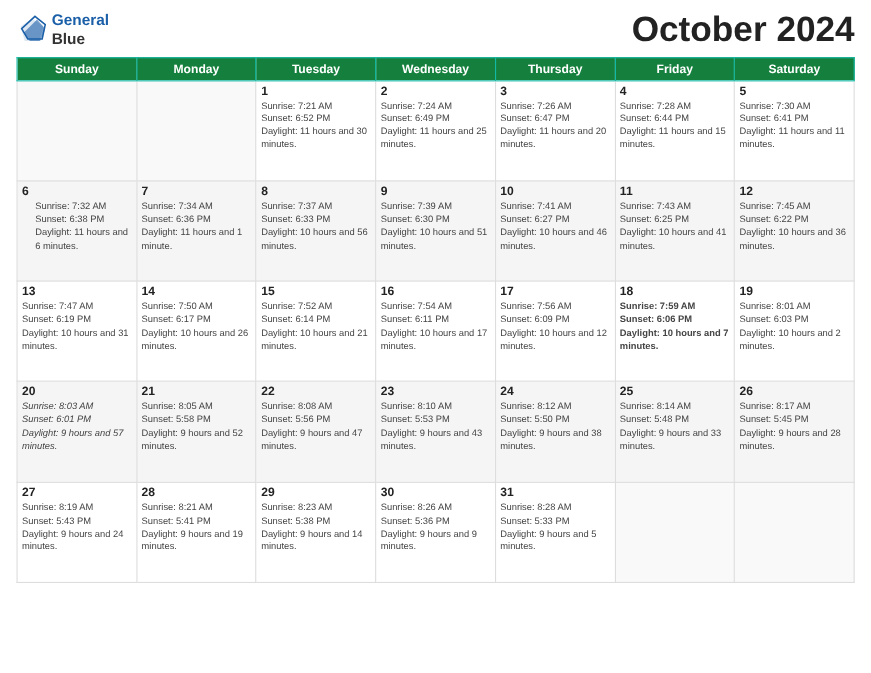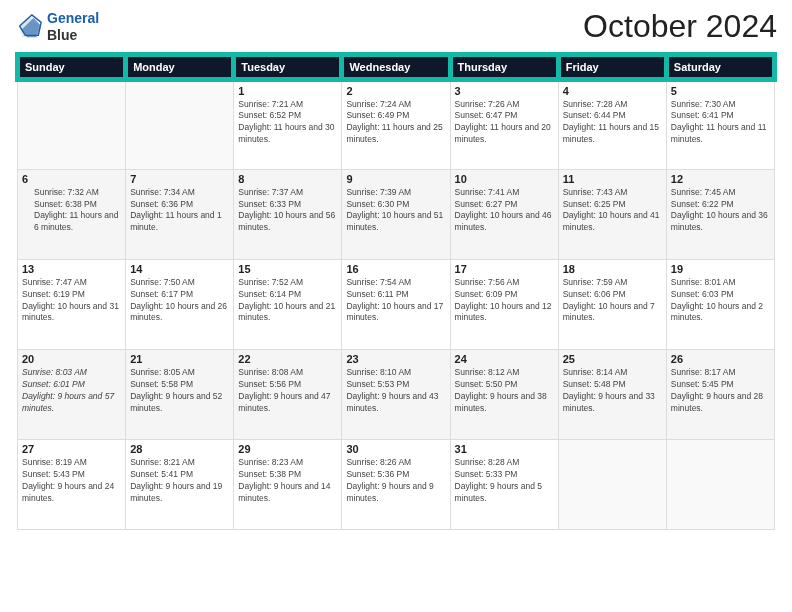--- a/index.html
+++ b/index.html
@@ -39,42 +39,42 @@
     }
     .logo-icon {
       width: 28px;
       height: 28px;
     }
     .title-block {
       text-align: right;
     }
     .month-title {
       font-size: 32px;
-      font-weight: normal;
+      font-weight: bold;
       color: #222;
       line-height: 1;
     }
     .subtitle {
       font-size: 14px;
       color: #555;
       margin-top: 2px;
     }
     .calendar {
       width: 100%;
       border-collapse: collapse;
       flex: 1;
     }
     .calendar th {
-      background-color: #0f172a;
+      background-color: #15803d;
       color: #fff;
       font-size: 11px;
       font-weight: bold;
-      text-align: left;
+      text-align: center;
       padding: 4px 5px;
-      border: 5px solid #14b8a6;
+      border: 1px solid #14b8a6;
     }
     .calendar td {
       border: 1px solid #ddd;
       vertical-align: top;
       padding: 3px 4px;
       font-size: 8.5px;
       color: #333;
       width: 14.28%;
       background: #fff;
       height: 88px;
@@ -236,21 +236,21 @@
 Daylight: 10 hours and 17 minutes.</div>
           </td>
           <td>
             <span class="day-number">17</span>
             <div class="day-info" style="white-space: pre-line;">Sunrise: 7:56 AM
 Sunset: 6:09 PM
 Daylight: 10 hours and 12 minutes.</div>
           </td>
           <td>
             <span class="day-number">18</span>
-            <div class="day-info" style="white-space: pre-line;">Sunrise: 7:59 AM
+            <div class="day-info" style="white-space: pre-line; font-weight: bold;">Sunrise: 7:59 AM
 Sunset: 6:06 PM
 Daylight: 10 hours and 7 minutes.</div>
           </td>
           <td>
             <span class="day-number">19</span>
             <div class="day-info" style="white-space: pre-line;">Sunrise: 8:01 AM
 Sunset: 6:03 PM
 Daylight: 10 hours and 2 minutes.</div>
           </td>
         </tr>

